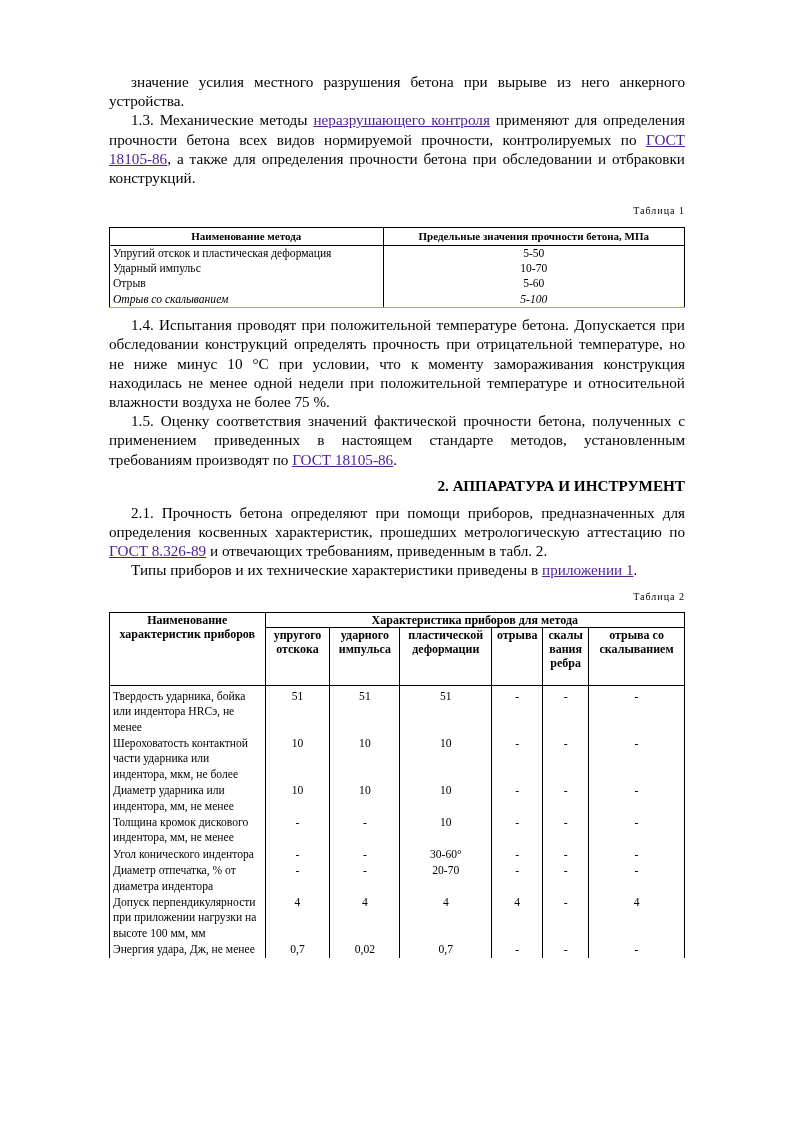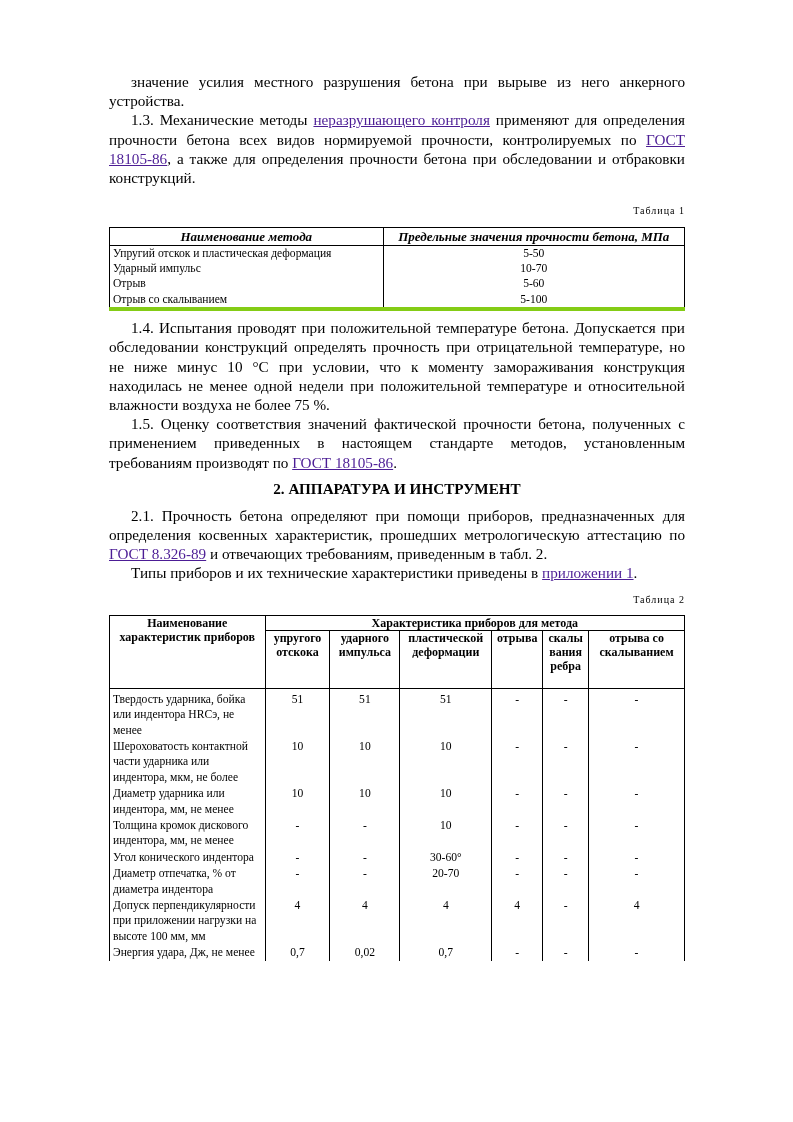--- a/index.html
+++ b/index.html
@@ -3,27 +3,27 @@
 <meta charset="utf-8">
 <style>
   html, body { margin: 0; padding: 0; background: #ffffff; }
   body { width: 793px; height: 1122px; position: relative; overflow: hidden;
          font-family: "Liberation Serif", "DejaVu Serif", serif; color: #000; }
   .page { position: absolute; left: 109px; top: 72px; width: 576px; }
   p { margin: 0; font-size: 15.2px; line-height: 19.2px; text-align: justify; text-indent: 22px; }
   p.noindent { text-indent: 0; }
   a { color: #4c1d95; text-decoration: underline; }
   .tcap { text-align: right; font-size: 10px; letter-spacing: 1px; line-height: 19px; }
-  h2 { margin: 0; text-align: center; font-size: 15.2px; font-weight: bold; line-height: 20px; }
+  h2 { margin: 0; text-align: right; font-size: 15.2px; font-weight: bold; line-height: 20px; }
   table { border-collapse: collapse; width: 576px; font-size: 11.6px; line-height: 15.4px; }
   td, th { border-left: 1px solid #000; border-right: 1px solid #000; padding: 0 3px; vertical-align: top; }
   th { border: 1px solid #000; font-weight: bold; }
-  .t1 th { text-align: center; padding: 1px 3px 0; font-size: 13px; font-style: italic; }
+  .t1 th { text-align: center; padding: 1px 3px 0; font-size: 11px; }
   .t1 td.v { text-align: center; }
-  .t1 tr:last-child td { border-bottom: 4px solid #84cc16; }
+  .t1 tr:last-child td { border-bottom: 1px solid #84cc16; font-style: italic; }
   .t2 th { text-align: center; font-size: 12px; line-height: 14px; vertical-align: top; padding: 0 2px; }
   .t2 td { padding: 1px 3px 0; }
   .t2 td.v { text-align: center; }
   .t2 tr.first td { padding-top: 3px; }
 </style>
 </head>
 <body>
 
 <div class="page">
 

